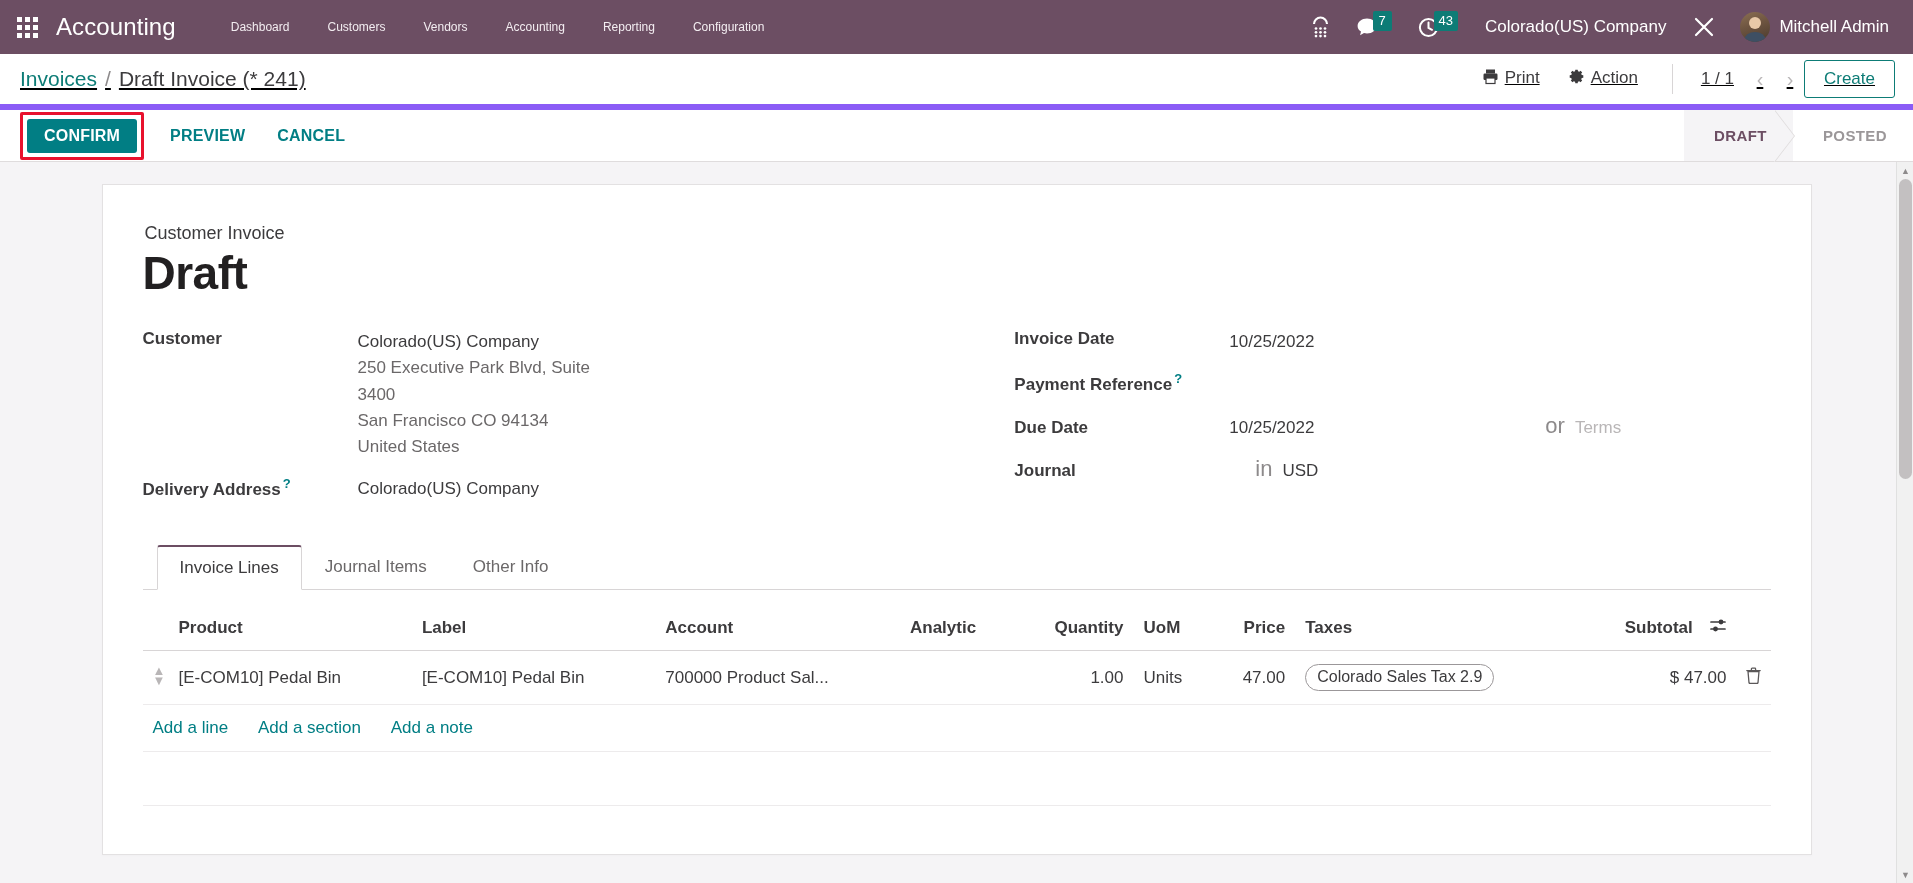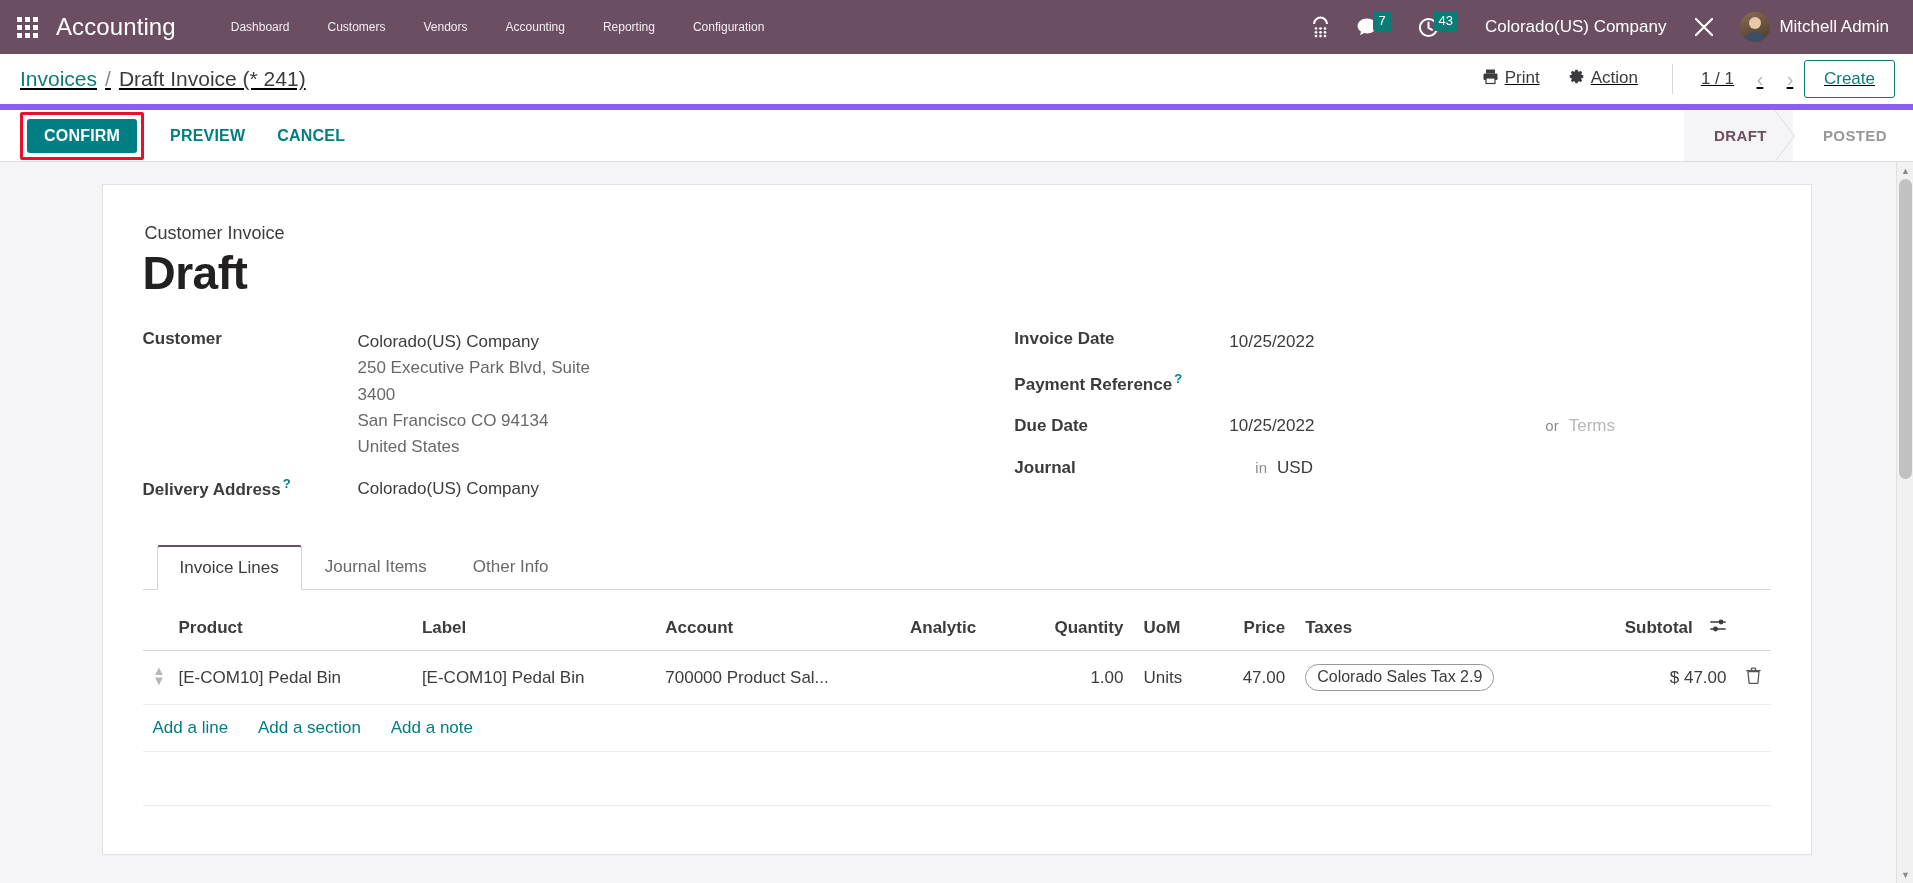--- a/index.html
+++ b/index.html
@@ -347,21 +347,21 @@
   }
   .fvalue {
     font-size: 17px;
     color: #3c3b3d;
     padding-top: 3px;
     line-height: 1.55;
   }
   .fvalue.placeholder { color: #b9b6b7; }
   .addr-line { display: block; color: #6b6869; }
   .inline-sep {
-    font-size: 15px;
+    font-size: 22px;
     color: #8d8a8b;
     padding: 3px 10px 0 26px;
     white-space: nowrap;
   }
   .frow.inline { align-items: baseline; }
   .fvalue-fixed { width: 290px; flex: none; }
 
   
   .notebook { margin-top: 30px; }
   .tabs {

